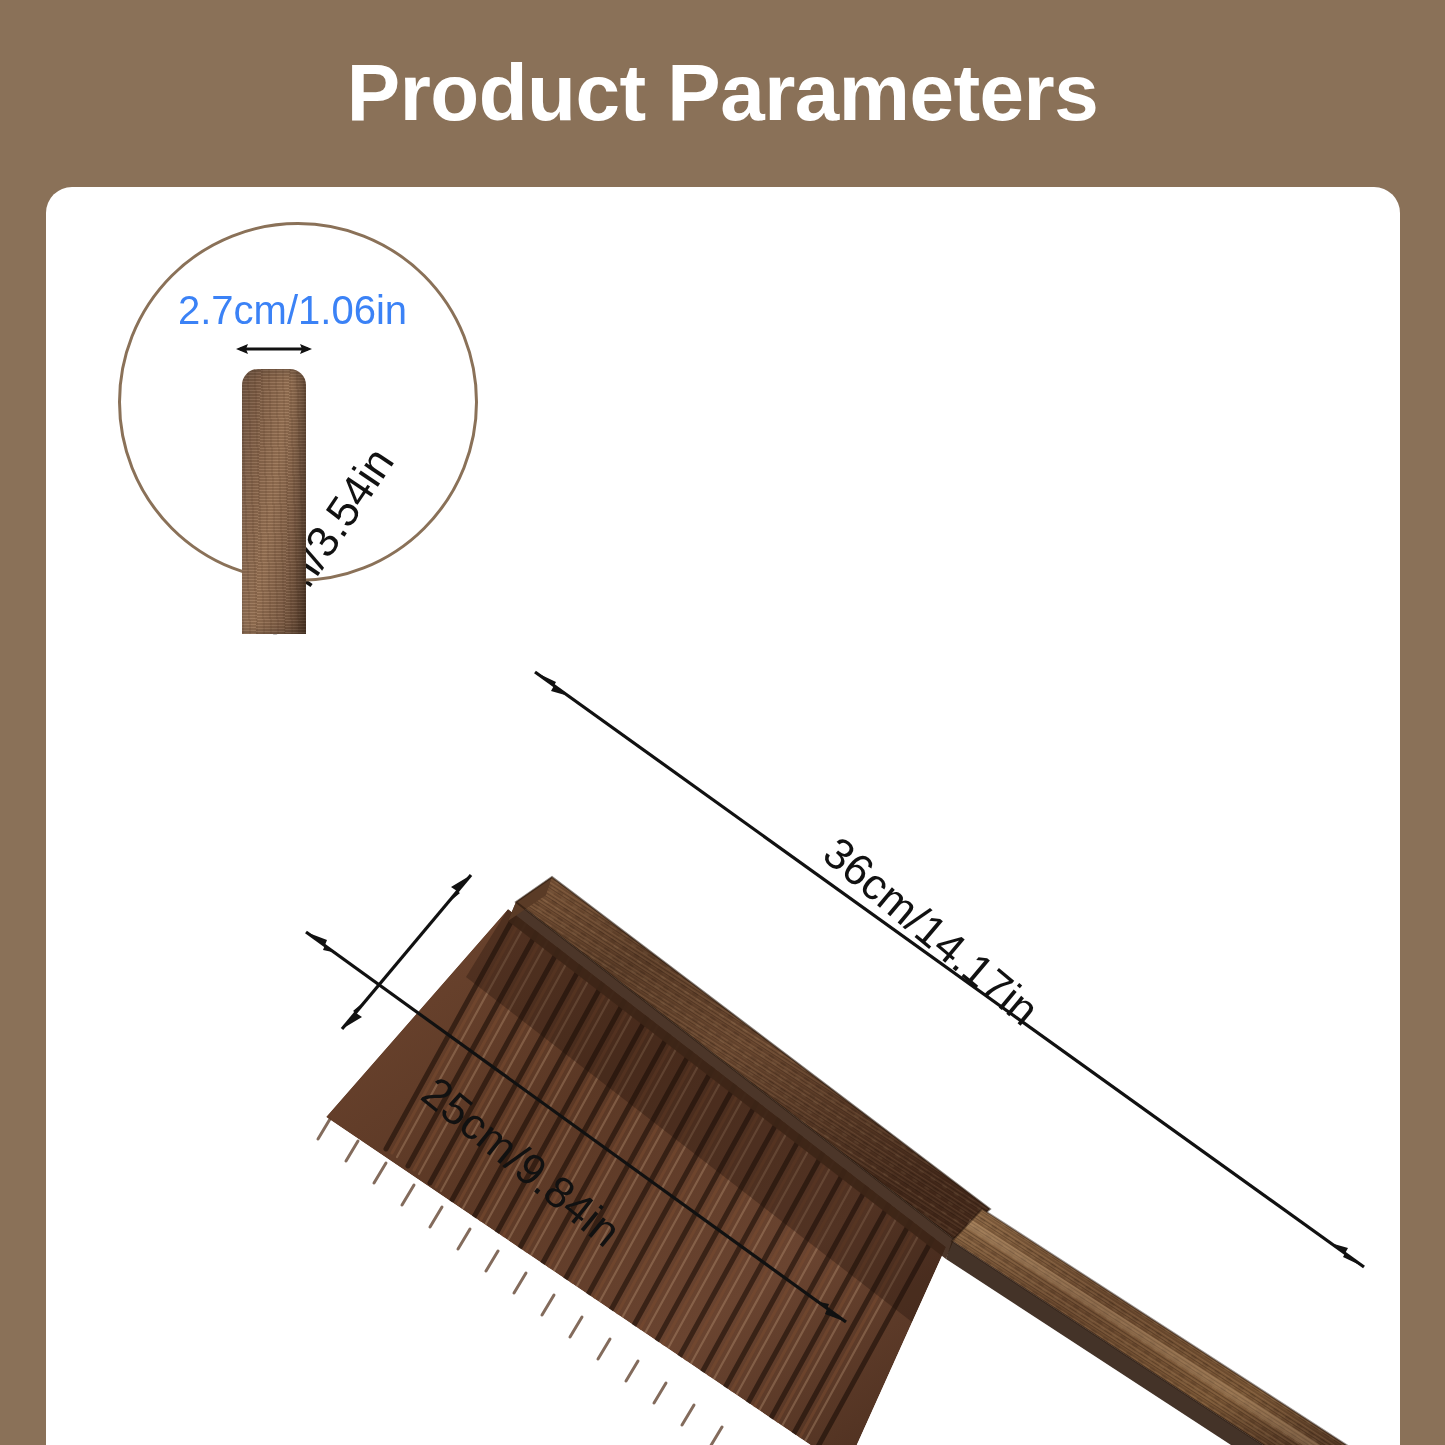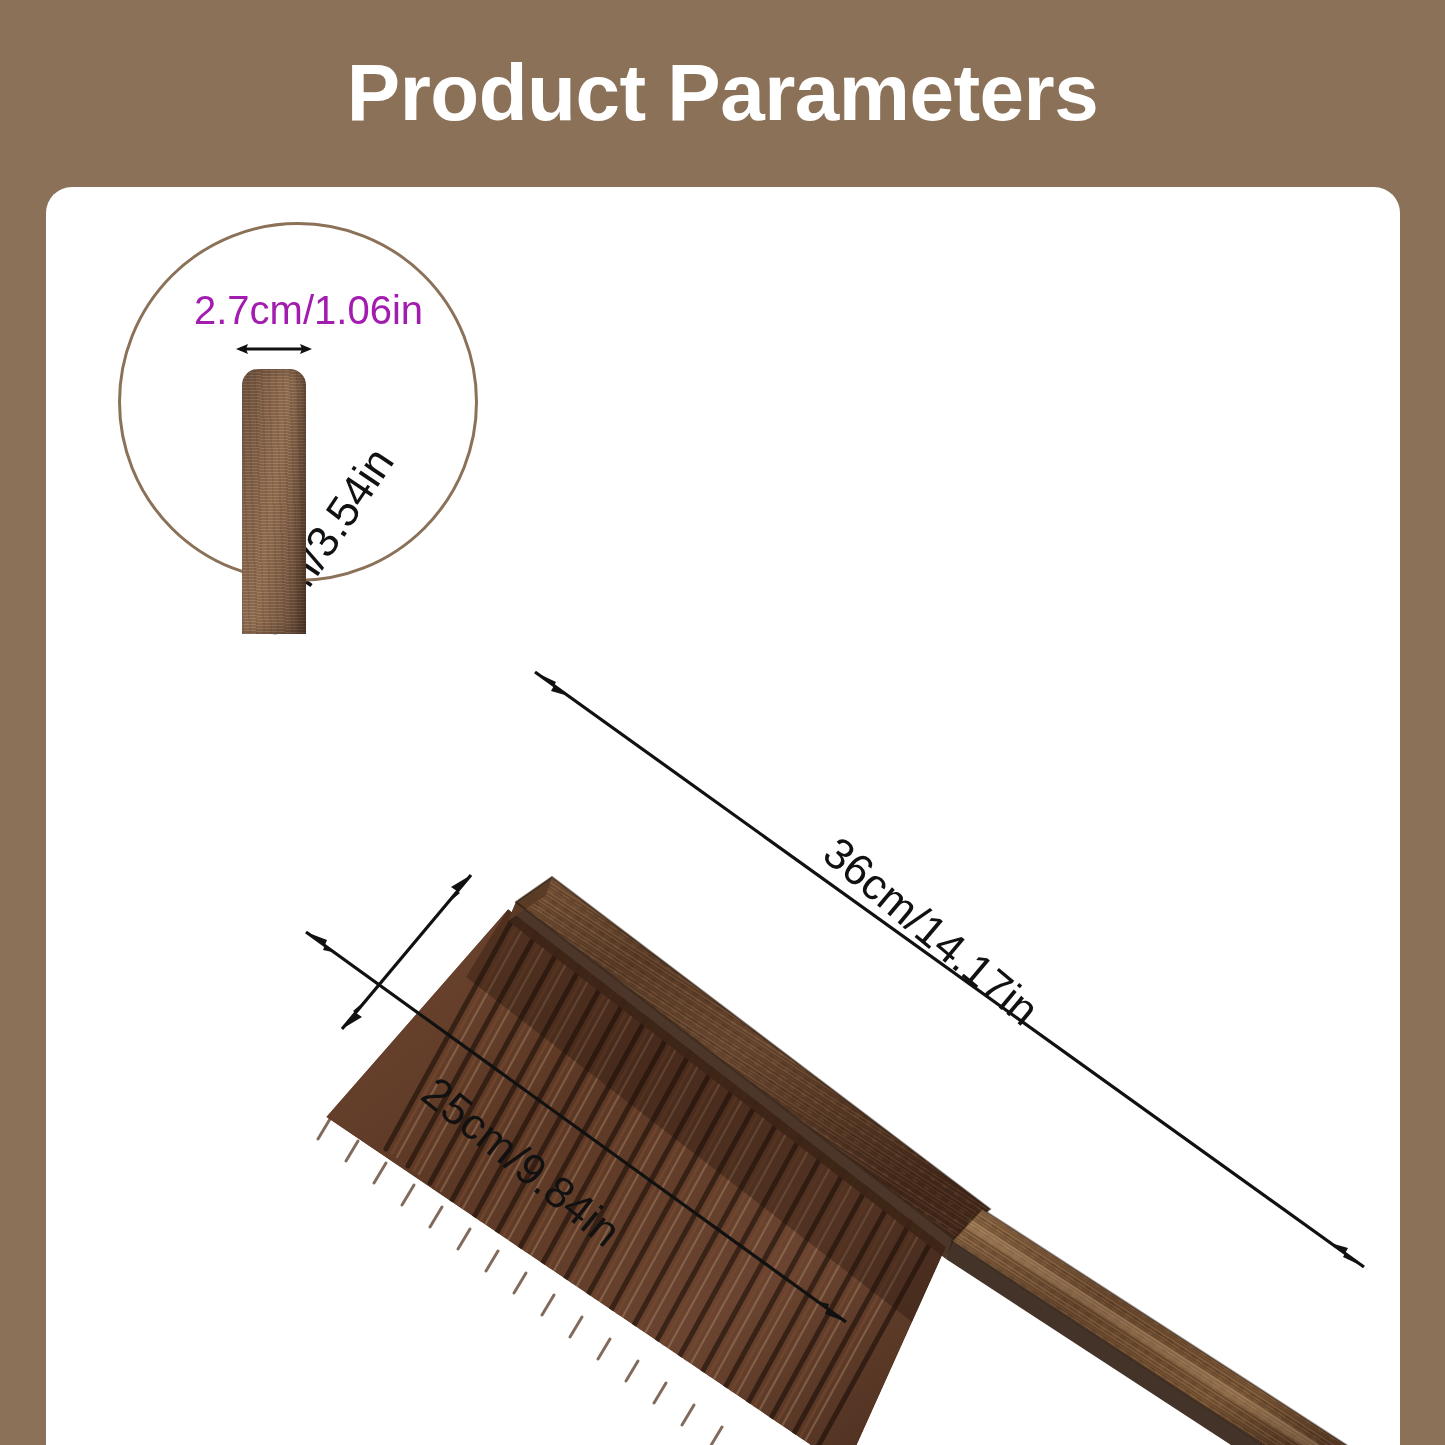--- a/index.html
+++ b/index.html
@@ -60,24 +60,23 @@
     border: 3px solid #8a7158;
     border-radius: 50%;
     box-sizing: border-box;
   }
   .inset-label {
     position: absolute;
     left: 132px;
     top: 100px;
     font-size: 40px;
     line-height: 46px;
-    color: #a21caf;
+    color: #3b82f6;
     white-space: nowrap;
     font-family: "Liberation Sans", sans-serif;
-    margin-left: 16px;
   }
   .inset-arrow {
     position: absolute;
     left: 188px;
     top: 152px;
     width: 80px;
     height: 20px;
   }
   
   .tip {

